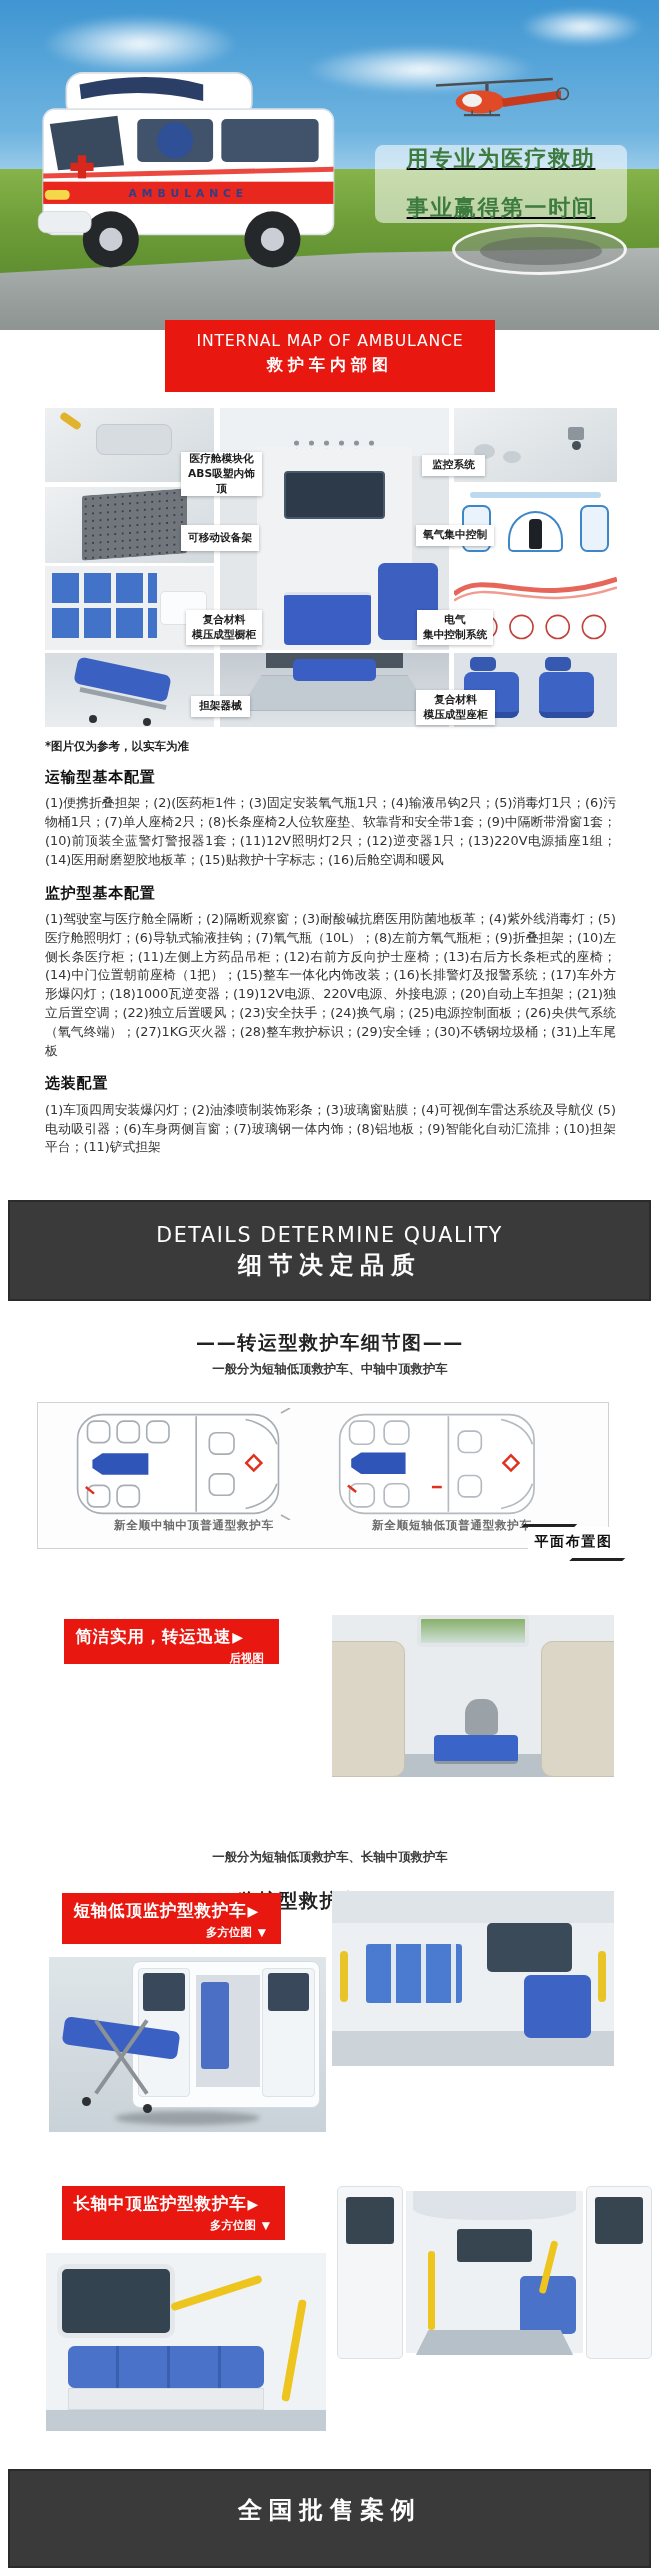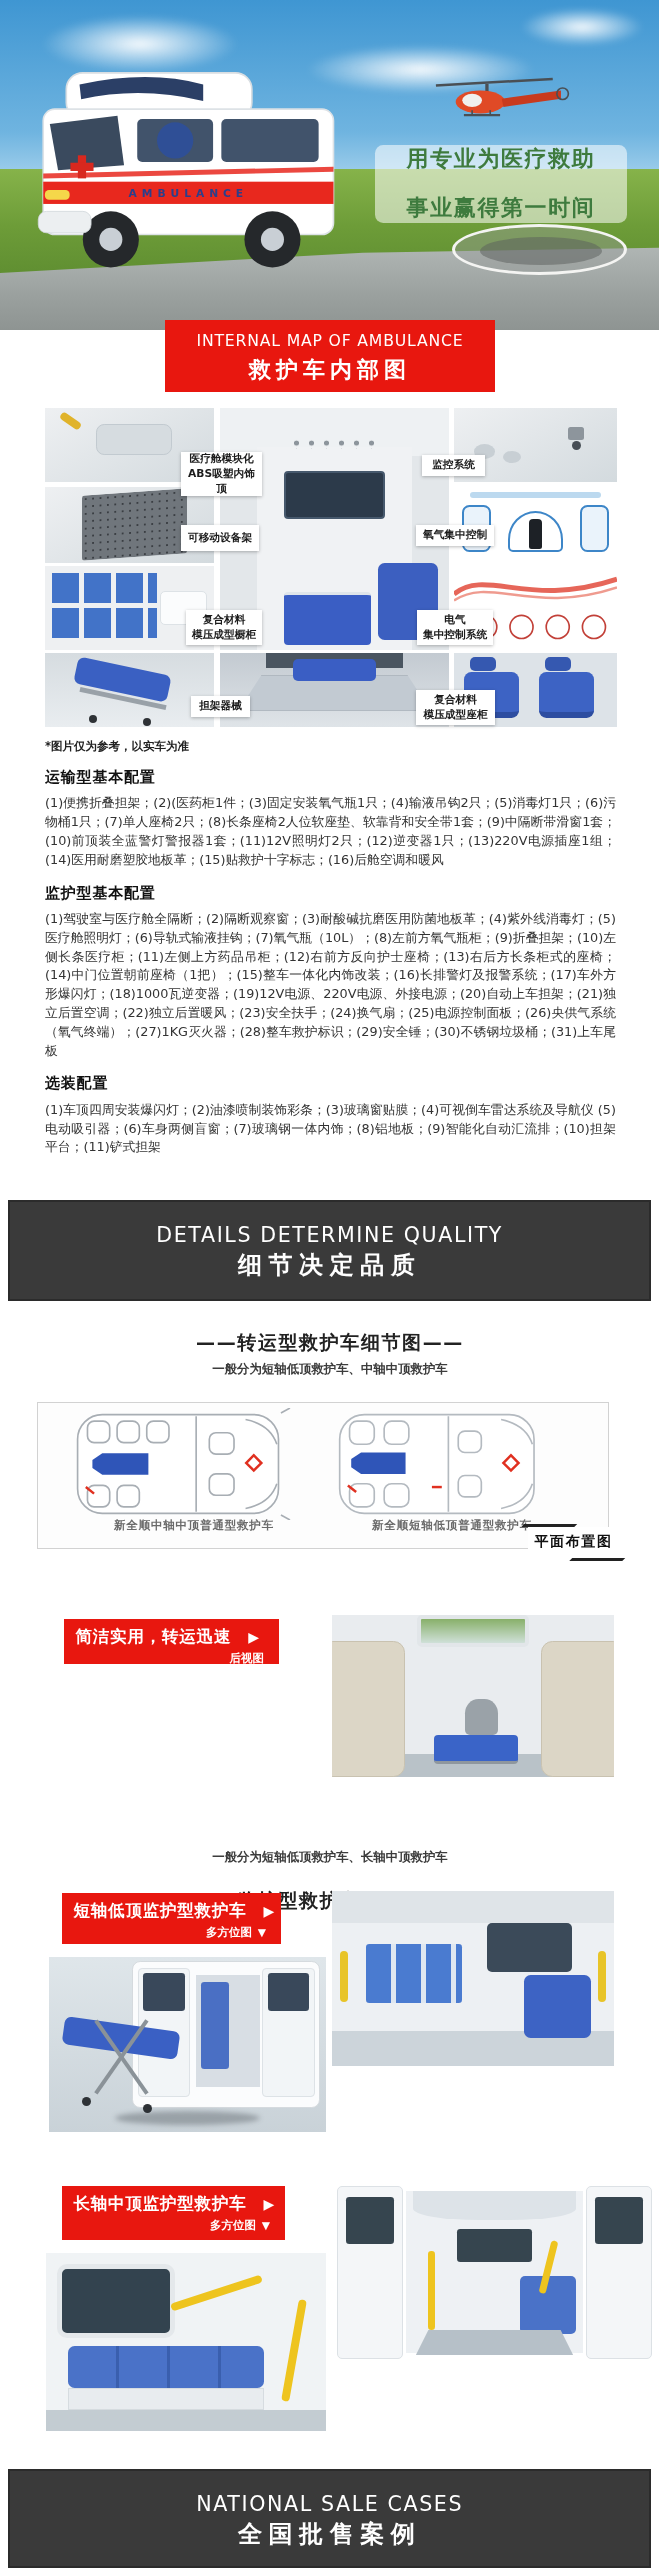--- a/index.html
+++ b/index.html
@@ -13,28 +13,28 @@
   .page{position:relative;width:660px;height:2576px;background:#fff;overflow:hidden;}
   .abs{position:absolute;}
 
   
   .hero{left:0;top:0;width:660px;height:330px;background:linear-gradient(180deg,#3f96d2 0%,#6fb4e0 40%,#b8dcf0 60%,#d8ecf6 68%);overflow:hidden;}
   .cloud{position:absolute;background:radial-gradient(ellipse at center,rgba(255,255,255,.95),rgba(255,255,255,0) 70%);filter:blur(3.3px);}
   .grass{position:absolute;left:0;top:169px;width:660px;height:115px;background:linear-gradient(180deg,#86b34a 0%,#6d9c38 50%,#5d8c30 100%);}
   .road{position:absolute;left:0;top:246px;width:660px;height:84px;background:linear-gradient(180deg,#b0b6b4 0%,#9aa09e 60%,#8e9492 100%);clip-path:polygon(0 32%,55% 8%,100% 2%,100% 100%,0 100%);}
   .helipad{position:absolute;left:452px;top:224px;width:175px;height:51px;border:3.3px solid #f4f4f2;border-radius:50%;background:rgba(150,156,152,.45);}
   .helipad-inner{position:absolute;left:25px;top:10px;width:122px;height:28px;border-radius:50%;background:rgba(90,94,92,.5);}
-  .slogan{position:absolute;left:375px;top:145px;width:252px;height:78px;background:rgba(255,255,255,.55);border-radius:8.2px;display:flex;flex-direction:column;justify-content:center;align-items:center;gap:20px;}
+  .slogan{position:absolute;left:375px;top:145px;width:252px;height:78px;background:rgba(255,255,255,.55);border-radius:8.2px;display:flex;flex-direction:column;justify-content:center;align-items:center;gap:20px;text-decoration:underline;}
   .slogan div{font-size:22px;font-weight:bold;color:var(--green);letter-spacing:1.6px;line-height:1.3;}
 
   
   .banner{position:absolute;text-align:center;color:#fff;}
   .banner-red{left:165px;top:320px;width:330px;height:72px;background:var(--red);z-index:6;padding-top:10.7px;}
   .banner-red .b-en{font-size:15.7px;letter-spacing:0.8px;}
-  .banner-red .b-zh{font-size:22px;font-weight:bold;letter-spacing:5px;margin-top:5px;}
+  .banner-red .b-zh{font-size:16px;font-weight:bold;letter-spacing:5px;margin-top:5px;}
   .banner-dark{left:8.2px;width:643px;height:101px;background:var(--dark);border:2.5px solid #2b2b2b;padding-top:21.4px;}
   .banner-dark .b-en{font-size:20.6px;letter-spacing:1.6px;}
   .banner-dark .b-zh{font-size:24px;font-weight:bold;letter-spacing:6.6px;margin-top:2px;}
 
   
   .photo{position:absolute;background:linear-gradient(150deg,#eef0f2 0%,#d3dade 100%);overflow:hidden;}
   .chip{position:absolute;background:#fff;box-shadow:0 0.8px 3.3px rgba(0,0,0,.28);z-index:5;display:flex;flex-direction:column;justify-content:center;align-items:center;text-align:center;font-weight:bold;color:#1c1c1c;font-size:10.7px;line-height:1.4;padding:2.5px 4.1px;}
   .dotgrid{position:absolute;background-color:#70767c;background-image:radial-gradient(circle,#3a3e43 1.2px,transparent 1.3px);background-size:7.4px 7.4px;border-radius:2.5px;}
   .doors-blue{position:absolute;background-image:repeating-linear-gradient(0deg,transparent 0 30px,#eef0f2 30px 35px),repeating-linear-gradient(90deg,#4273c8 0 27px,#eef0f2 27px 32px);}
 
@@ -45,21 +45,21 @@
   .cfg-body{font-size:12.8px;line-height:1.47;text-align:justify;color:#333;}
 
   
   .sec-title{position:absolute;left:0;width:660px;text-align:center;font-size:19px;font-weight:bold;color:#222;letter-spacing:1.6px;}
   .sec-sub{position:absolute;left:0;width:660px;text-align:center;font-size:12.4px;font-weight:bold;color:#3c3c3c;}
   .floorplan{position:absolute;left:37px;top:1402px;width:572px;height:147px;border:0.8px solid #d2d2d2;background:#fdfdfd;}
   .plan-cap{position:absolute;font-size:11.5px;font-weight:bold;color:#6a6a6a;text-align:center;letter-spacing:0.8px;}
   .plan-tag{position:absolute;left:490px;top:124px;width:91px;height:30px;background:#fff;display:flex;align-items:center;justify-content:center;font-size:14px;font-weight:bold;color:#111;letter-spacing:1.6px;}
   .slash{position:absolute;width:53px;height:2.5px;background:#222;transform:skewX(-45deg);}
   .redtag{position:absolute;background:var(--red);color:#fff;padding:6.6px 10px 5.8px 11.5px;}
-  .rt-main{font-size:16.5px;font-weight:bold;letter-spacing:0.8px;display:flex;align-items:center;gap:17px;white-space:nowrap;}
+  .rt-main{font-size:16.5px;font-weight:bold;letter-spacing:0.8px;display:flex;align-items:center;gap:1px;white-space:nowrap;}
   .rt-arrow{font-size:14px;}
   .rt-sub{display:flex;justify-content:flex-end;align-items:center;gap:5.8px;font-size:11.5px;font-weight:bold;margin-top:3.3px;padding-right:5px;}
   .rt-downarrow{font-size:10.7px;}
 
   .shape{position:absolute;}
 </style>
 </head>
 <body>
 
 <div class="page">
@@ -353,18 +353,17 @@
   <div class="photo" style="left:46px;top:2253px;width:280px;height:178px;background:#f0f3f5;">
     <div class="shape" style="left:4%;top:6%;width:42%;height:42%;background:#33434f;border:5.8px solid #e4e8eb;border-radius:10px;"></div>
     <div class="shape" style="left:0;top:88%;width:100%;height:12%;background:#c3ccd2;"></div>
     <div class="shape" style="left:8%;top:52%;width:70%;height:24%;background-color:#4a72c8;background-image:repeating-linear-gradient(90deg,transparent 0 48px,#3a5fae 48px 51px);border-radius:6.6px;"></div>
     <div class="shape" style="left:8%;top:76%;width:70%;height:12%;background:#e8ecef;border:1.6px solid #d6dce0;"></div>
     <div class="shape" style="right:10%;top:26%;width:8.2px;height:58%;background:#eec41e;border-radius:5px;transform:rotate(10deg);"></div>
     <div class="shape" style="right:22%;top:20%;width:34%;height:8.2px;background:#eec41e;border-radius:5px;transform:rotate(-18deg);"></div>
   </div>
 
   <div class="banner banner-dark" style="top:2469px;height:99px;">
-    <div class="b-en">NATIONAL SALE CASES</div>
     <div class="b-zh">全国批售案例</div>
   </div>
 
 </div>
 
 
 </body></html>

